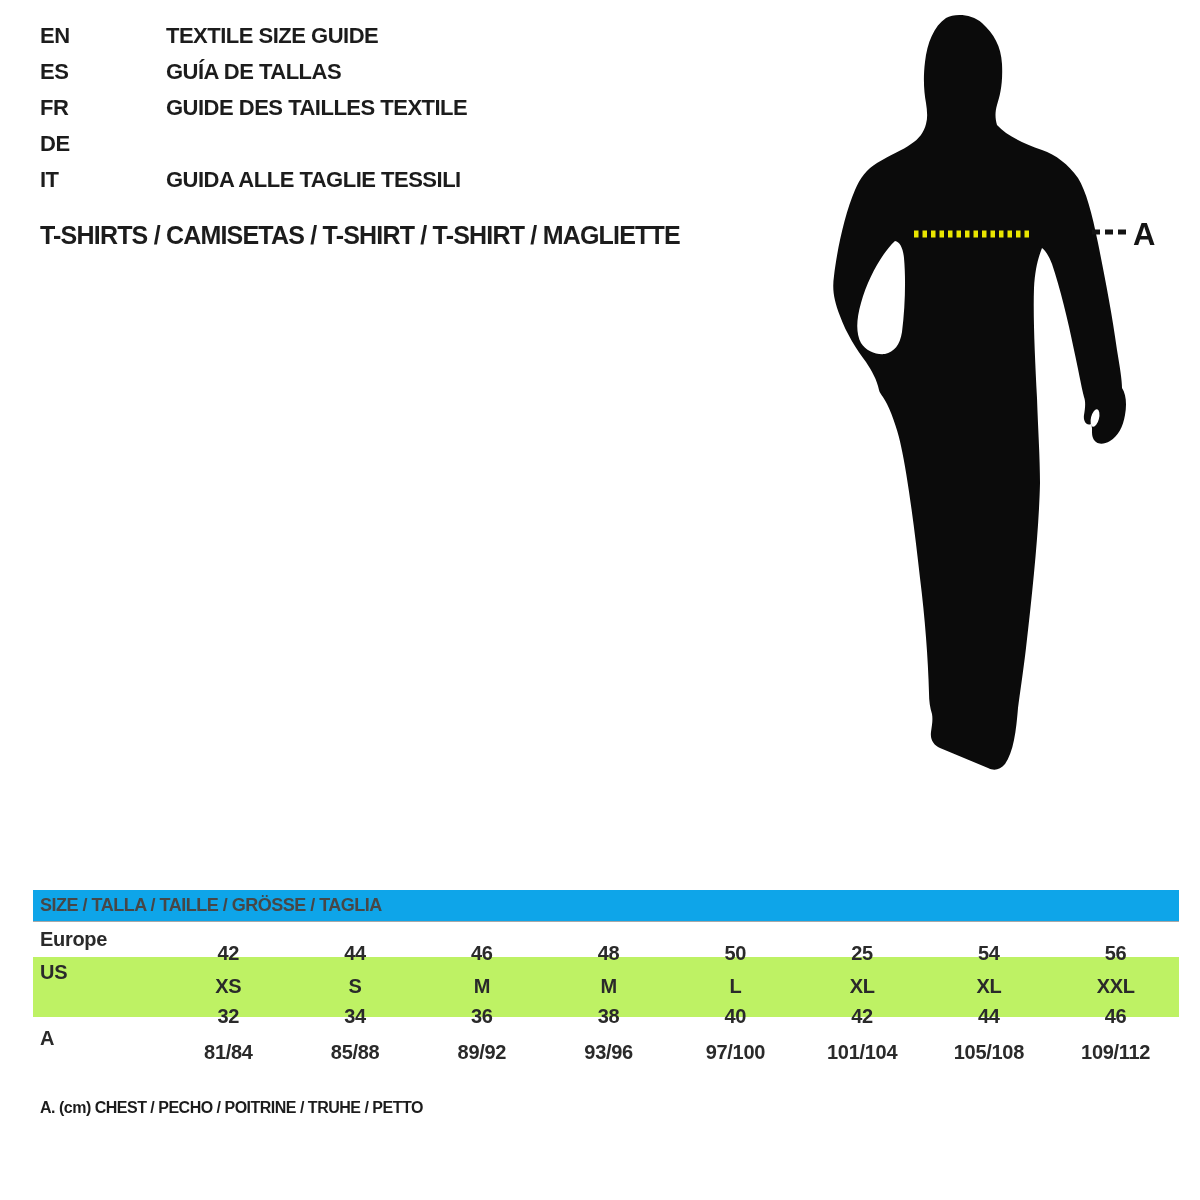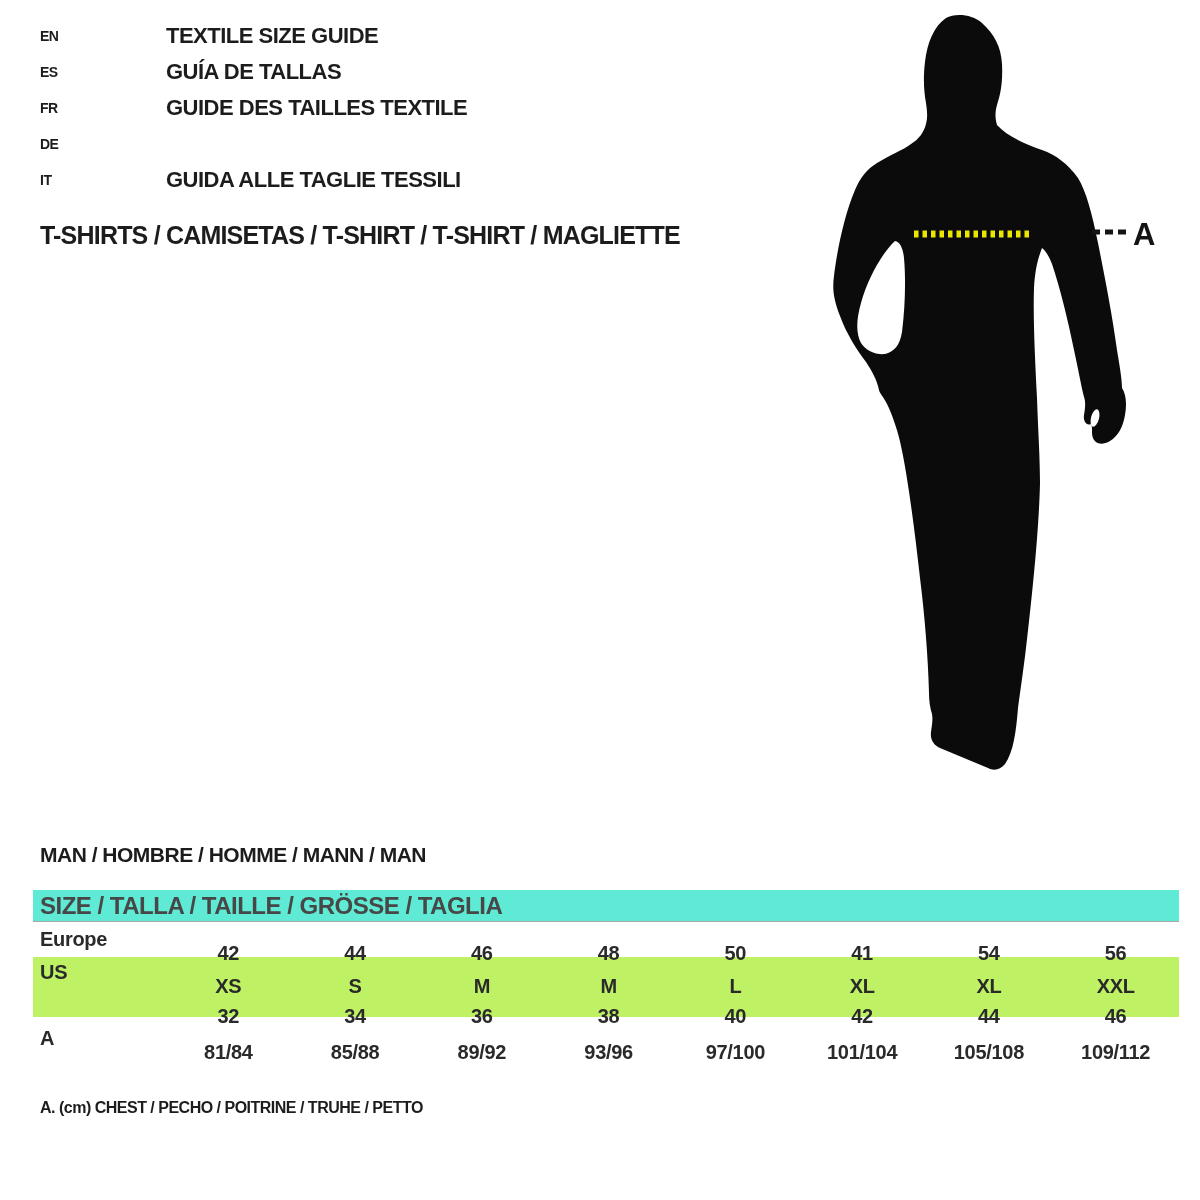--- a/index.html
+++ b/index.html
@@ -3,38 +3,38 @@
 <meta charset="utf-8">
 <style>
   * { margin:0; padding:0; box-sizing:border-box; }
   html,body { width:1200px; height:1200px; background:#ffffff; }
   body { font-family:"Liberation Sans","DejaVu Sans",sans-serif; color:#1c1c1c; position:relative; overflow:hidden; }
   .page { position:absolute; left:0; top:0; width:1200px; height:1200px; background:#fff; }
 
   
   .lang-block { position:absolute; left:40px; top:18px; }
   .lang-row { display:flex; height:36px; align-items:center; }
-  .lang-code { width:78px; font-weight:700; font-size:14px; letter-spacing:-0.5px; }
+  .lang-code { width:78px; font-weight:700; font-size:22px; letter-spacing:-0.5px; }
   .lang-name { font-weight:700; font-size:22px; letter-spacing:-0.5px; white-space:nowrap;margin-left:48px; }
 
   
   .categories { position:absolute; left:40px; top:219px; }
   .category-line { font-weight:700; font-size:25px; line-height:33px; letter-spacing:-0.8px; white-space:nowrap; }
 
   
   .figure-wrap { position:absolute; left:810px; top:8px; width:370px; height:792px; }
   .figure-wrap svg { display:block; width:100%; height:100%; }
 
   
   .section-heading { position:absolute; left:40px; top:843px; font-weight:700; font-size:21px; line-height:24px; letter-spacing:-0.5px; }
 
   
   .size-table { position:absolute; left:33px; top:890px; width:1146px; }
-  .thead { height:32px; background:#5eead4; border-bottom:1px solid #a8a8a8; display:flex; align-items:center; padding-left:7px;
-           font-weight:700; font-size:24px; letter-spacing:-0.5px; color:#474747; }
+  .thead { height:32px; background:#0ea5e9; border-bottom:1px solid #a8a8a8; display:flex; align-items:center; padding-left:7px;
+           font-weight:700; font-size:18px; letter-spacing:-0.5px; color:#474747; }
   .trow { display:flex; align-items:center; }
   .row-europe { height:35px; background:#ffffff; }
   .band { background:#bef264; }
   .band .trow { height:30px; }
   .row-a { height:42px; background:#ffffff; }
   .label-cell { width:132px; padding-left:7px; font-weight:700; font-size:20px; letter-spacing:-0.3px; color:#2a2a2a; }
   .cell { flex:1 1 0; text-align:center; font-weight:700; font-size:20px; letter-spacing:-0.3px; color:#2a2a2a;margin-top:28px; }
 
   
   .footnote { position:absolute; left:40px; top:1096px; font-weight:700; font-size:16px; line-height:24px; letter-spacing:-0.5px; }
@@ -132,33 +132,32 @@
 
       <ellipse cx="1095" cy="420" rx="4" ry="9" fill="#ffffff" transform="rotate(14 1095 420)"></ellipse>
 
       <line x1="914" y1="236" x2="1031" y2="236" stroke="#eae600" stroke-width="7" stroke-dasharray="4.5 4"></line>
 
       <line x1="1092" y1="234" x2="1129" y2="234" stroke="#141414" stroke-width="5" stroke-dasharray="8 5"></line>
       <text x="1133" y="247" font-family="Liberation Sans, DejaVu Sans, sans-serif" font-size="31" font-weight="bold" fill="#141414">A</text>
     </svg>
   </div>
 
-  <div class="section-heading">MAN / HOMBRE / HOMME / MANN / MAN</div>
 
   <div class="size-table">
     <div class="thead">SIZE / TALLA / TAILLE / GRÖSSE / TAGLIA</div>
 
     <div class="trow row-europe">
       <span class="label-cell">Europe</span>
       <span class="cell">42</span>
       <span class="cell">44</span>
       <span class="cell">46</span>
       <span class="cell">48</span>
       <span class="cell">50</span>
-      <span class="cell">41</span>
+      <span class="cell">25</span>
       <span class="cell">54</span>
       <span class="cell">56</span>
     </div>
 
     <div class="band">
       <div class="trow">
         <span class="label-cell">US</span>
         <span class="cell">XS</span>
         <span class="cell">S</span>
         <span class="cell">M</span>

